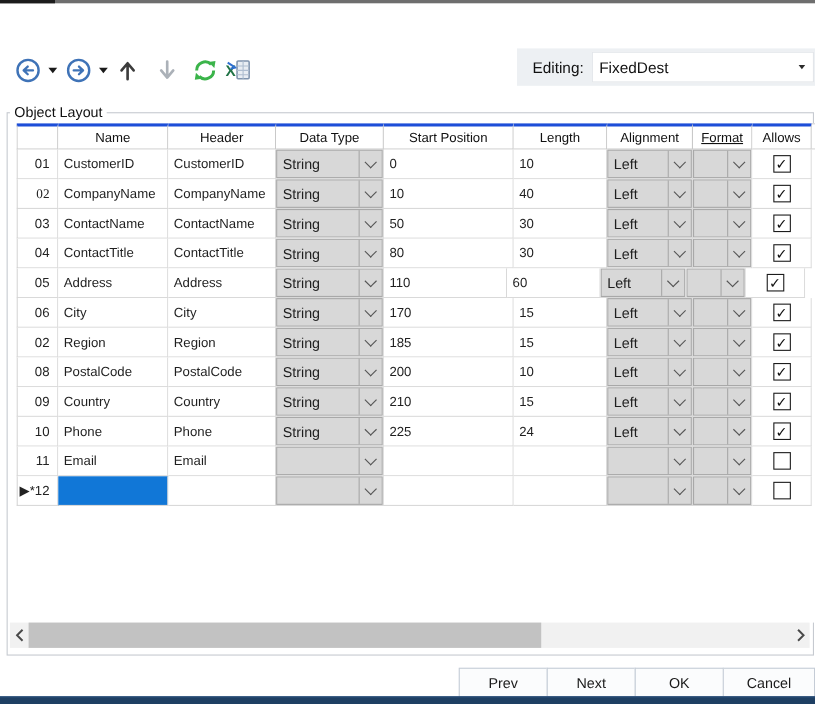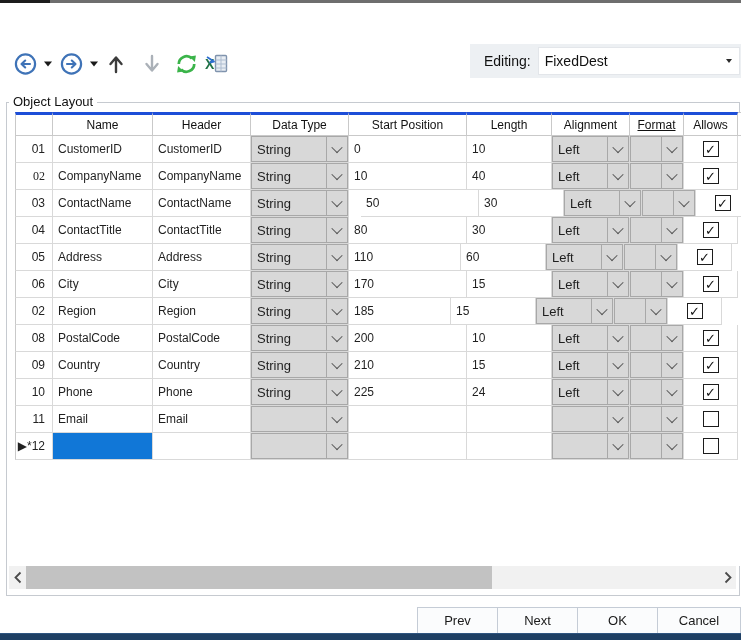--- a/index.html
+++ b/index.html
@@ -198,21 +198,21 @@
           <div class="cell" style="width: 100px;">ContactName</div>
           <div class="cell" style="width: 98px;">ContactName</div>
           <div class="cell ddcell" style="width: 98px;">
             <div class="dd">
               <div class="t">String</div>
               <div class="b">
                 <div class="chev"></div>
               </div>
             </div>
           </div>
-          <div class="cell" style="width: 118px; margin-left: 12px;">50</div>
+          <div class="cell" style="width: 118px;">50</div>
           <div class="cell" style="width: 85px;">30</div>
           <div class="cell ddcell" style="width: 78px;">
             <div class="dd">
               <div class="t">Left</div>
               <div class="b">
                 <div class="chev"></div>
               </div>
             </div>
           </div>
           <div class="cell ddcell" style="width: 54px;">
@@ -338,21 +338,21 @@
           <div class="cell" style="width: 100px;">Region</div>
           <div class="cell" style="width: 98px;">Region</div>
           <div class="cell ddcell" style="width: 98px;">
             <div class="dd">
               <div class="t">String</div>
               <div class="b">
                 <div class="chev"></div>
               </div>
             </div>
           </div>
-          <div class="cell" style="width: 102px;">185</div>
+          <div class="cell" style="width: 118px;">185</div>
           <div class="cell" style="width: 85px;">15</div>
           <div class="cell ddcell" style="width: 78px;">
             <div class="dd">
               <div class="t">Left</div>
               <div class="b">
                 <div class="chev"></div>
               </div>
             </div>
           </div>
           <div class="cell ddcell" style="width: 54px;">

